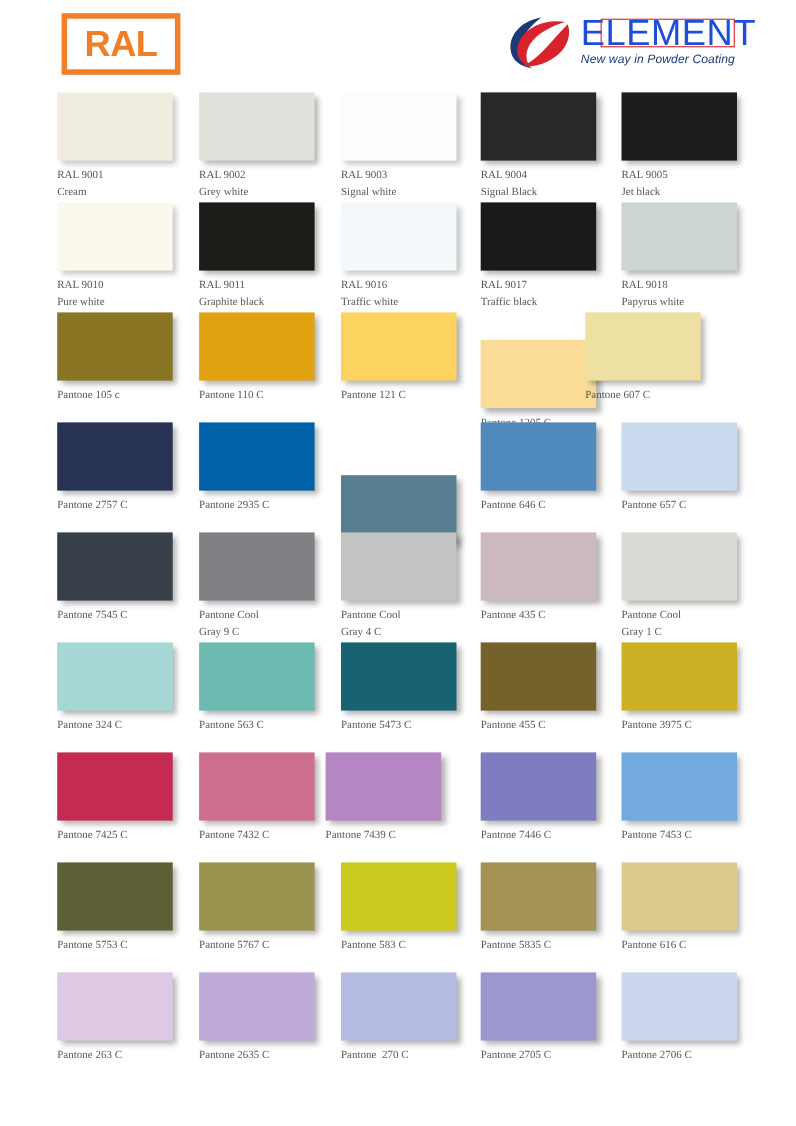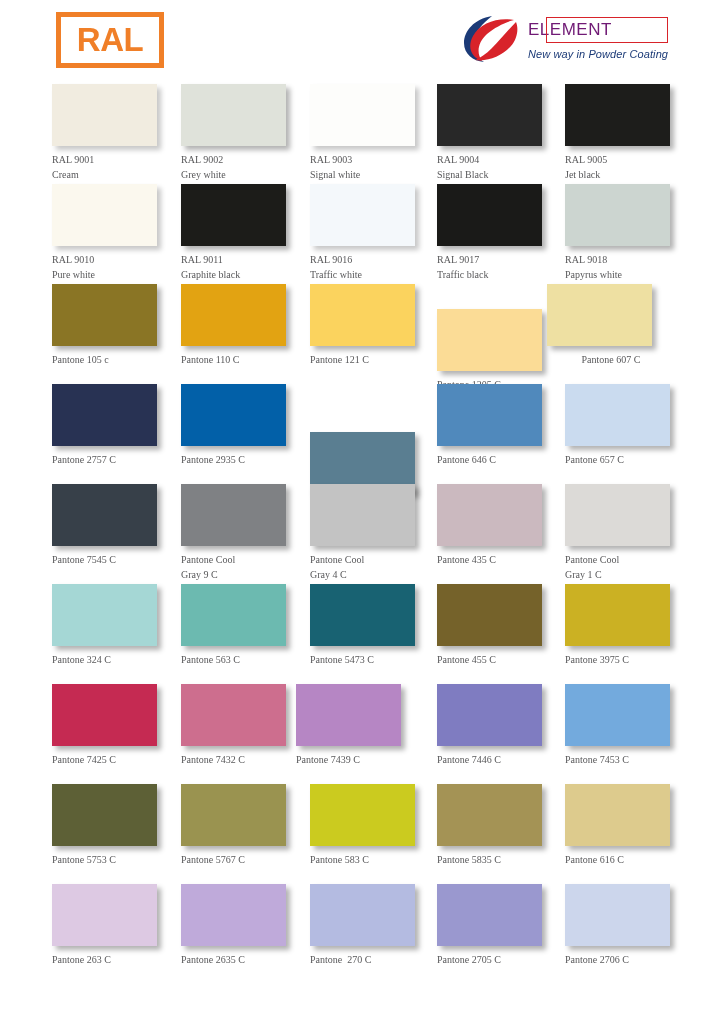--- a/index.html
+++ b/index.html
@@ -71,24 +71,24 @@
   }
   .element-wordmark {
     position: absolute;
     left: 66px;
     top: 4px;
     width: 154px;
     height: 30px;
   }
   .element-word {
     font-family: "Liberation Sans", "DejaVu Sans", sans-serif;
-    font-size: 17px;
+    font-size: 33px;
     font-weight: 500;
     letter-spacing: 0.5px;
-    color: #701a75;
+    color: #1d4ed8;
     line-height: 28px;
     white-space: nowrap;
   }
   .element-redbox {
     position: absolute;
     left: 18px;
     top: 1px;
     width: 122px;
     height: 26px;
     border: 1.6px solid #d8232a;
@@ -221,21 +221,21 @@
         <div class="label"><span>Pantone 110 C</span></div>
       </div>
       <div class="cell" style="left: 310px;">
         <div class="swatch" title="#fbd35e" style="background: rgb(251, 211, 94);"></div>
         <div class="label"><span>Pantone 121 C</span></div>
       </div>
       <div class="cell" style="left: 437px; margin-top: 25px;">
         <div class="swatch" title="#fbdc96" style="background: rgb(251, 220, 150);"></div>
         <div class="label"><span>Pantone 1205 C</span></div>
       </div>
-      <div class="cell" style="left: 547px; text-align: center;">
+      <div class="cell" style="left: 532px;">
         <div class="swatch" title="#eee0a2" style="background: rgb(238, 224, 162);"></div>
         <div class="label"><span>Pantone 607 C</span></div>
       </div>
     </div>
     <div class="row">
       <div class="cell" style="left: 52px;">
         <div class="swatch" title="#283253" style="background: rgb(40, 50, 83);"></div>
         <div class="label"><span>Pantone 2757 C</span></div>
       </div>
       <div class="cell" style="left: 181px;">

